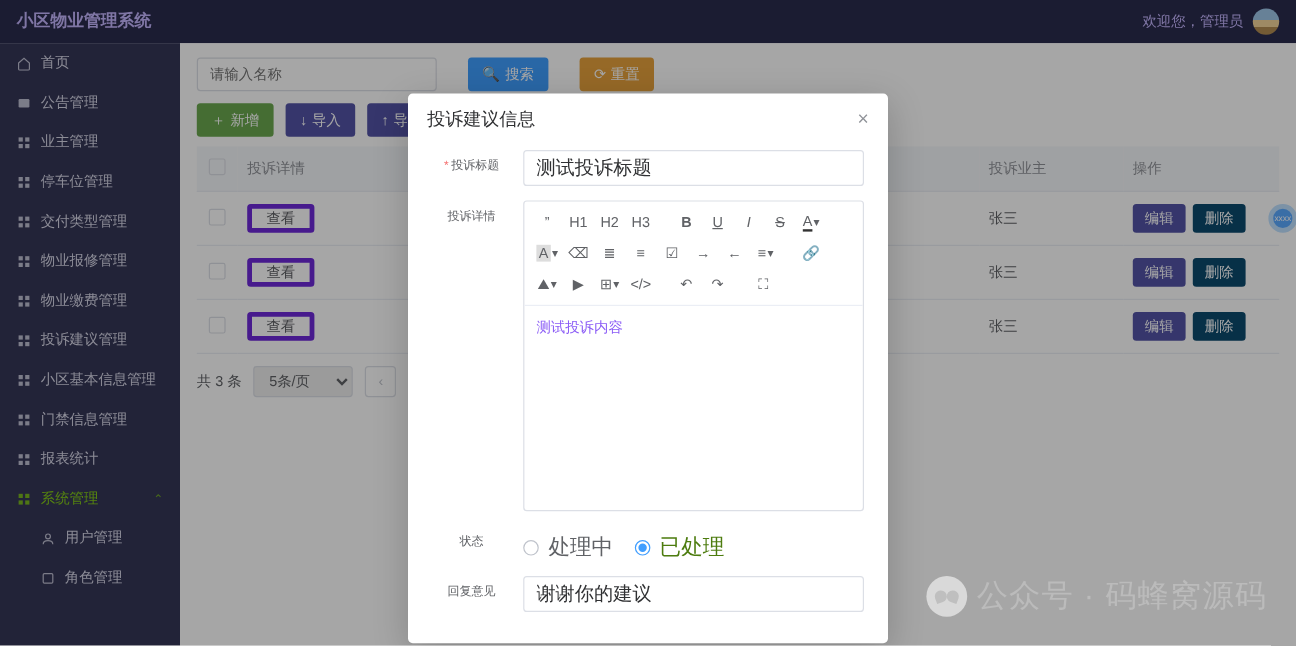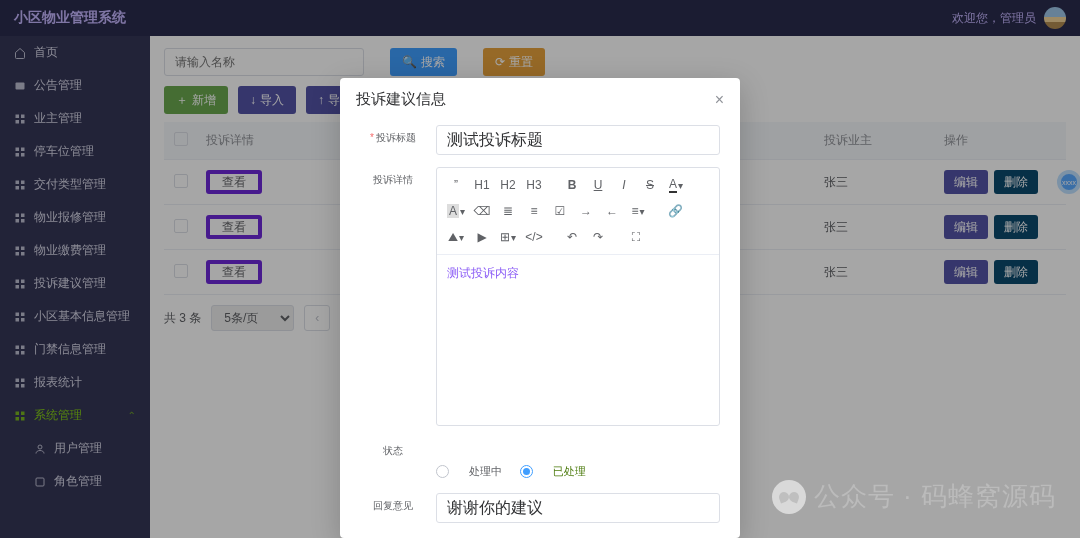--- a/index.html
+++ b/index.html
@@ -51,21 +51,21 @@
   .form-row{ display:flex; align-items:flex-start; margin-bottom:12px;}
   .form-row .lbl{ width:76px; text-align:center; padding-right:10px; color:#606266; font-size:10px; padding-top:6px;}
   .form-row .lbl .req{ color:#f56c6c; margin-right:2px;}
   .form-row .ctrl{ flex:1;}
   .f-input{ width:100%; height:30px; border:1px solid #dcdfe6; border-radius:3px; padding:0 10px; font-size:16px; color:#303133;}
   .editor{ border:1px solid #dcdfe6; border-radius:3px; overflow:hidden;}
   .editor .etb{ display:flex; flex-wrap:wrap; gap:0; border-bottom:1px solid #ebeef5; padding:4px 6px;}
   .editor .ebtn{ width:26px; height:26px; display:inline-flex; align-items:center; justify-content:center; color:#606266; font-size:12px; cursor:pointer; border-radius:3px;}
   .editor .ebtn small{ font-size:10px; margin-left:1px;}
   .editor .content{ min-height:170px; padding:10px; font-size:12px; color:#8b5cf6;}
-  .radio{ display:inline-flex; align-items:center; gap:20px; margin-right:14px; font-size:11px; color:#606266; cursor:pointer;margin-top:20px;}
+  .radio{ display:inline-flex; align-items:center; gap:8px; margin-right:14px; font-size:18px; color:#606266; cursor:pointer;}
   .radio .dot{ width:13px; height:13px; border:1px solid #c0c4cc; border-radius:50%; display:inline-block; position:relative;}
   .radio.sel{ color:#4d7c0f;}
   .radio.sel .dot{ border-color:#409eff;}
   .radio.sel .dot::after{ content:""; position:absolute; inset:2px; border-radius:50%; background:#409eff;}
   
   .float-tag{ position:absolute; right:-1px; top:170px; width:24px; height:24px; border-radius:50%; background:#5aa9ff; border:4px solid #bfe0ff; color:#fff; font-size:7px; display:flex; align-items:center; justify-content:center;}
   
   .watermark{ position:absolute; right:24px; bottom:24px; display:flex; align-items:center; gap:8px; color:#bbbbbb; font-size:26px; letter-spacing:1px; pointer-events:none;}
   .watermark .wicon{ width:34px; height:34px; border-radius:50%; background:#d9d9d9; position:relative;}
   .watermark .wicon::before, .watermark .wicon::after{ content:""; position:absolute; width:10px; height:10px; border-radius:50% 50% 50% 0; background:#bfbfbf; top:12px;}

